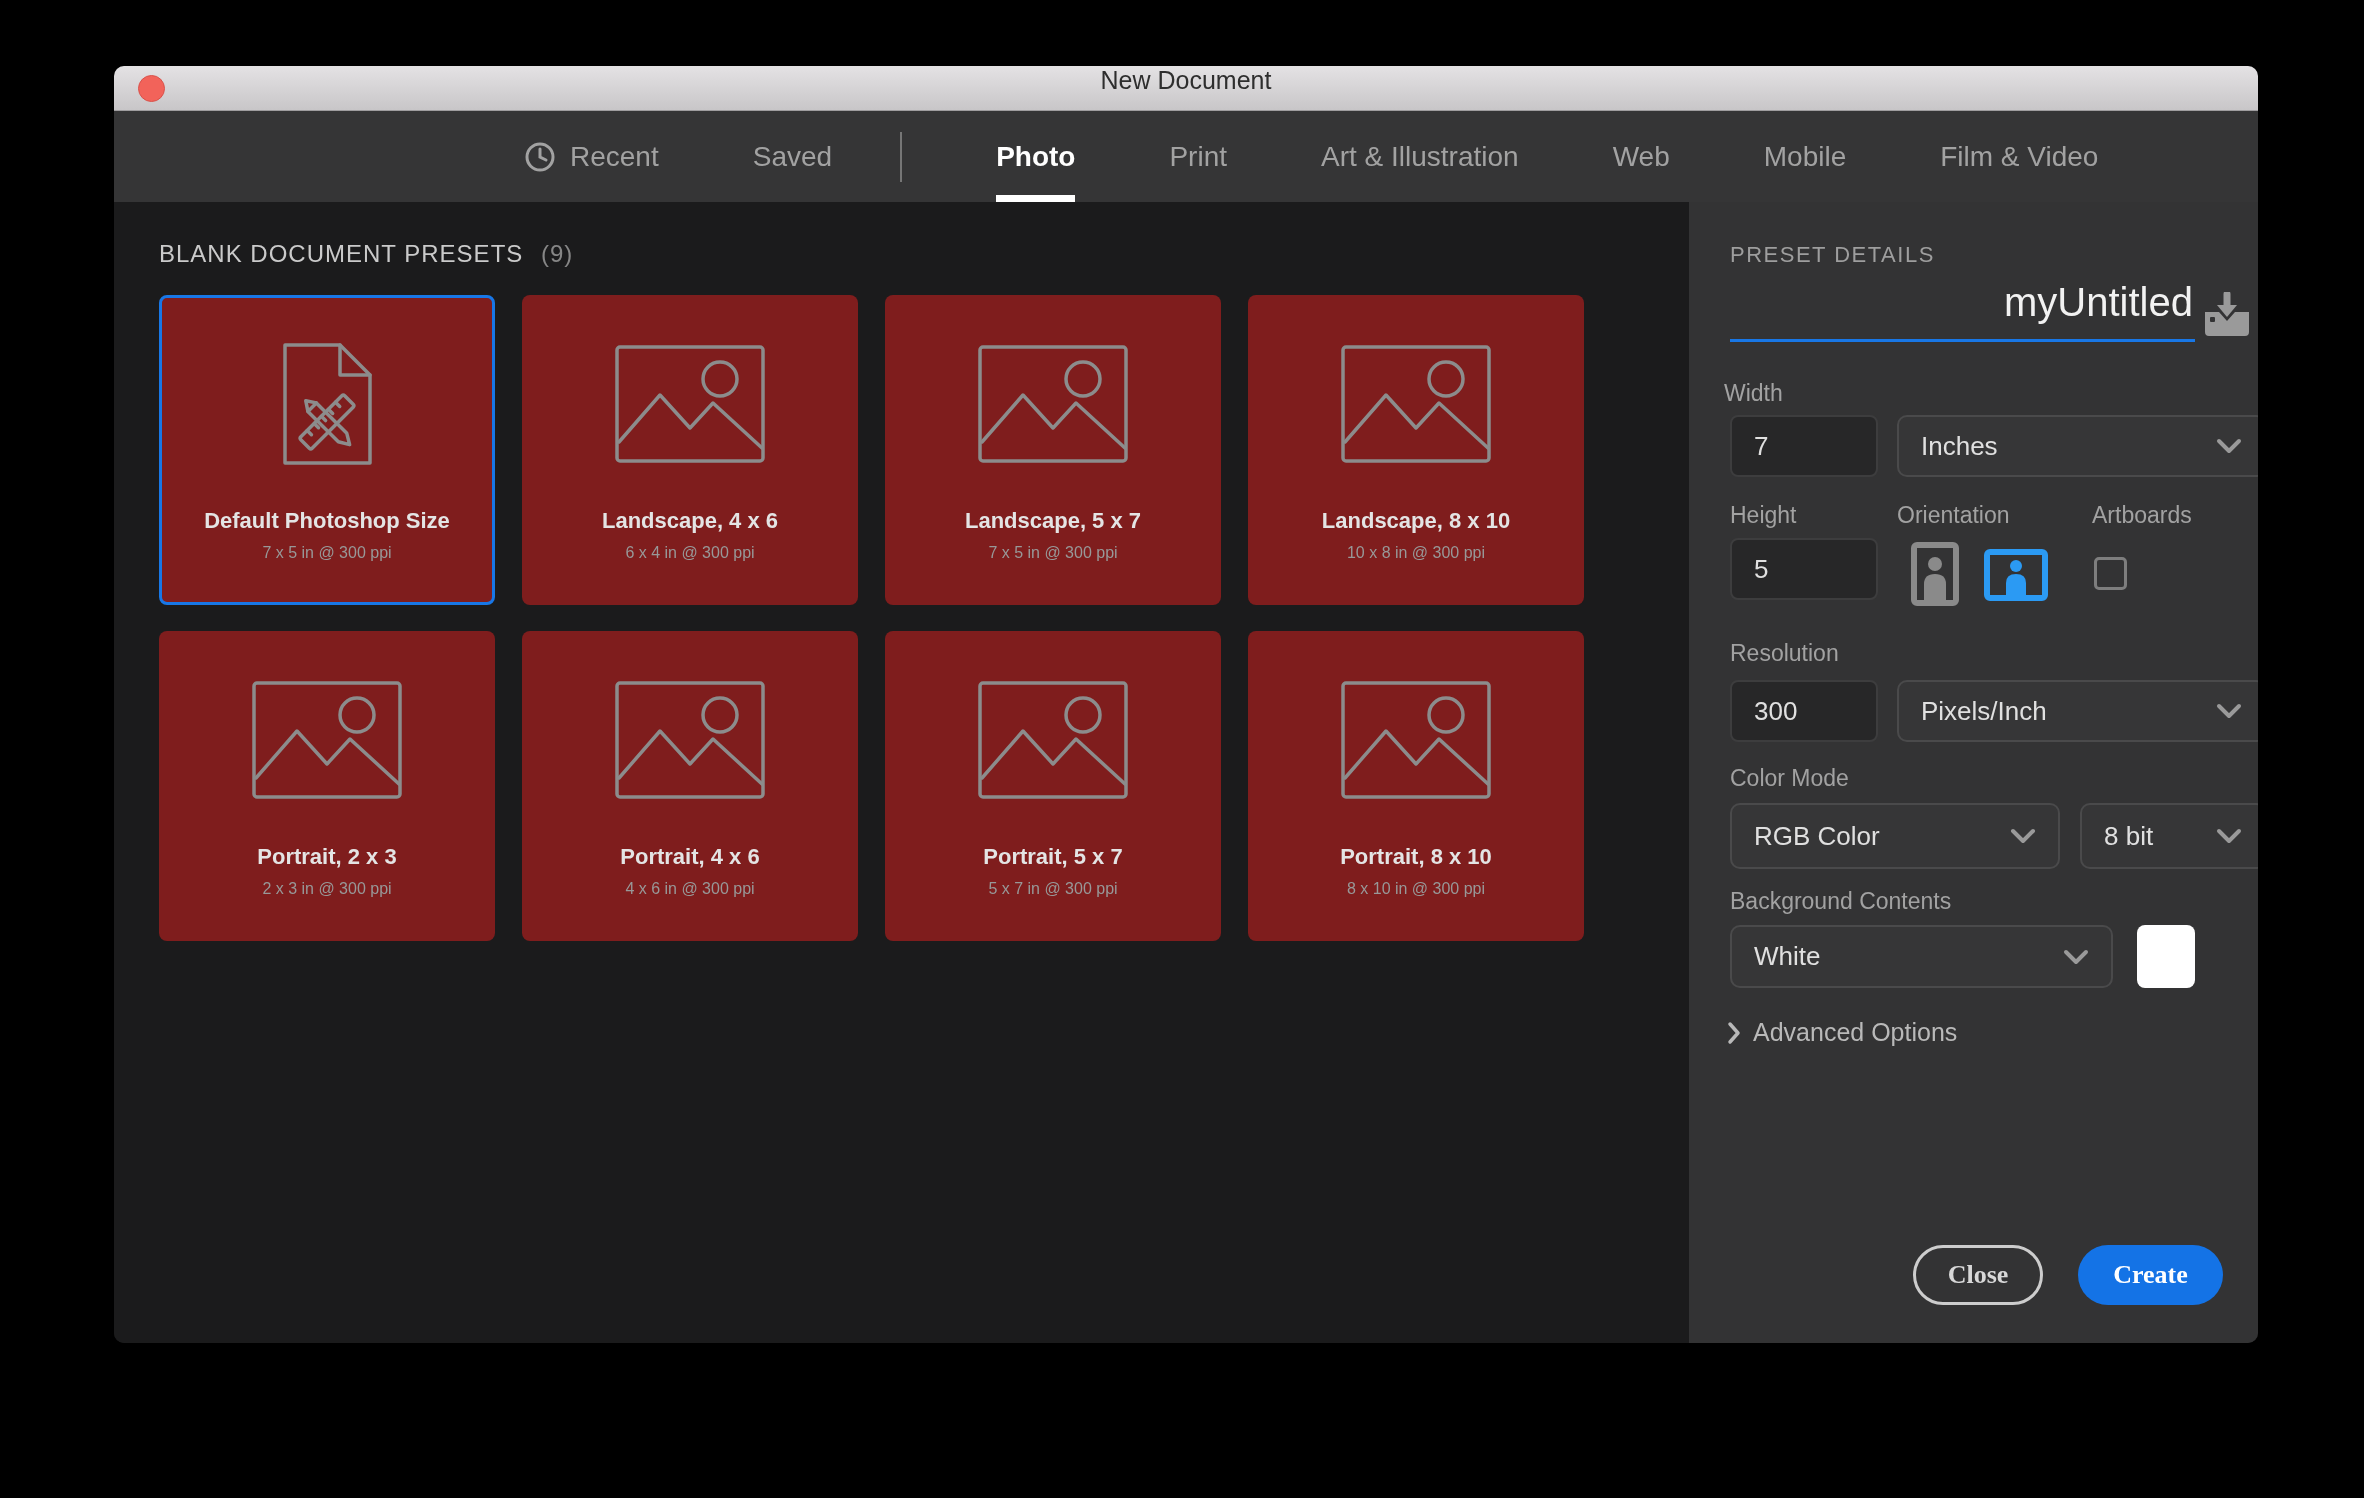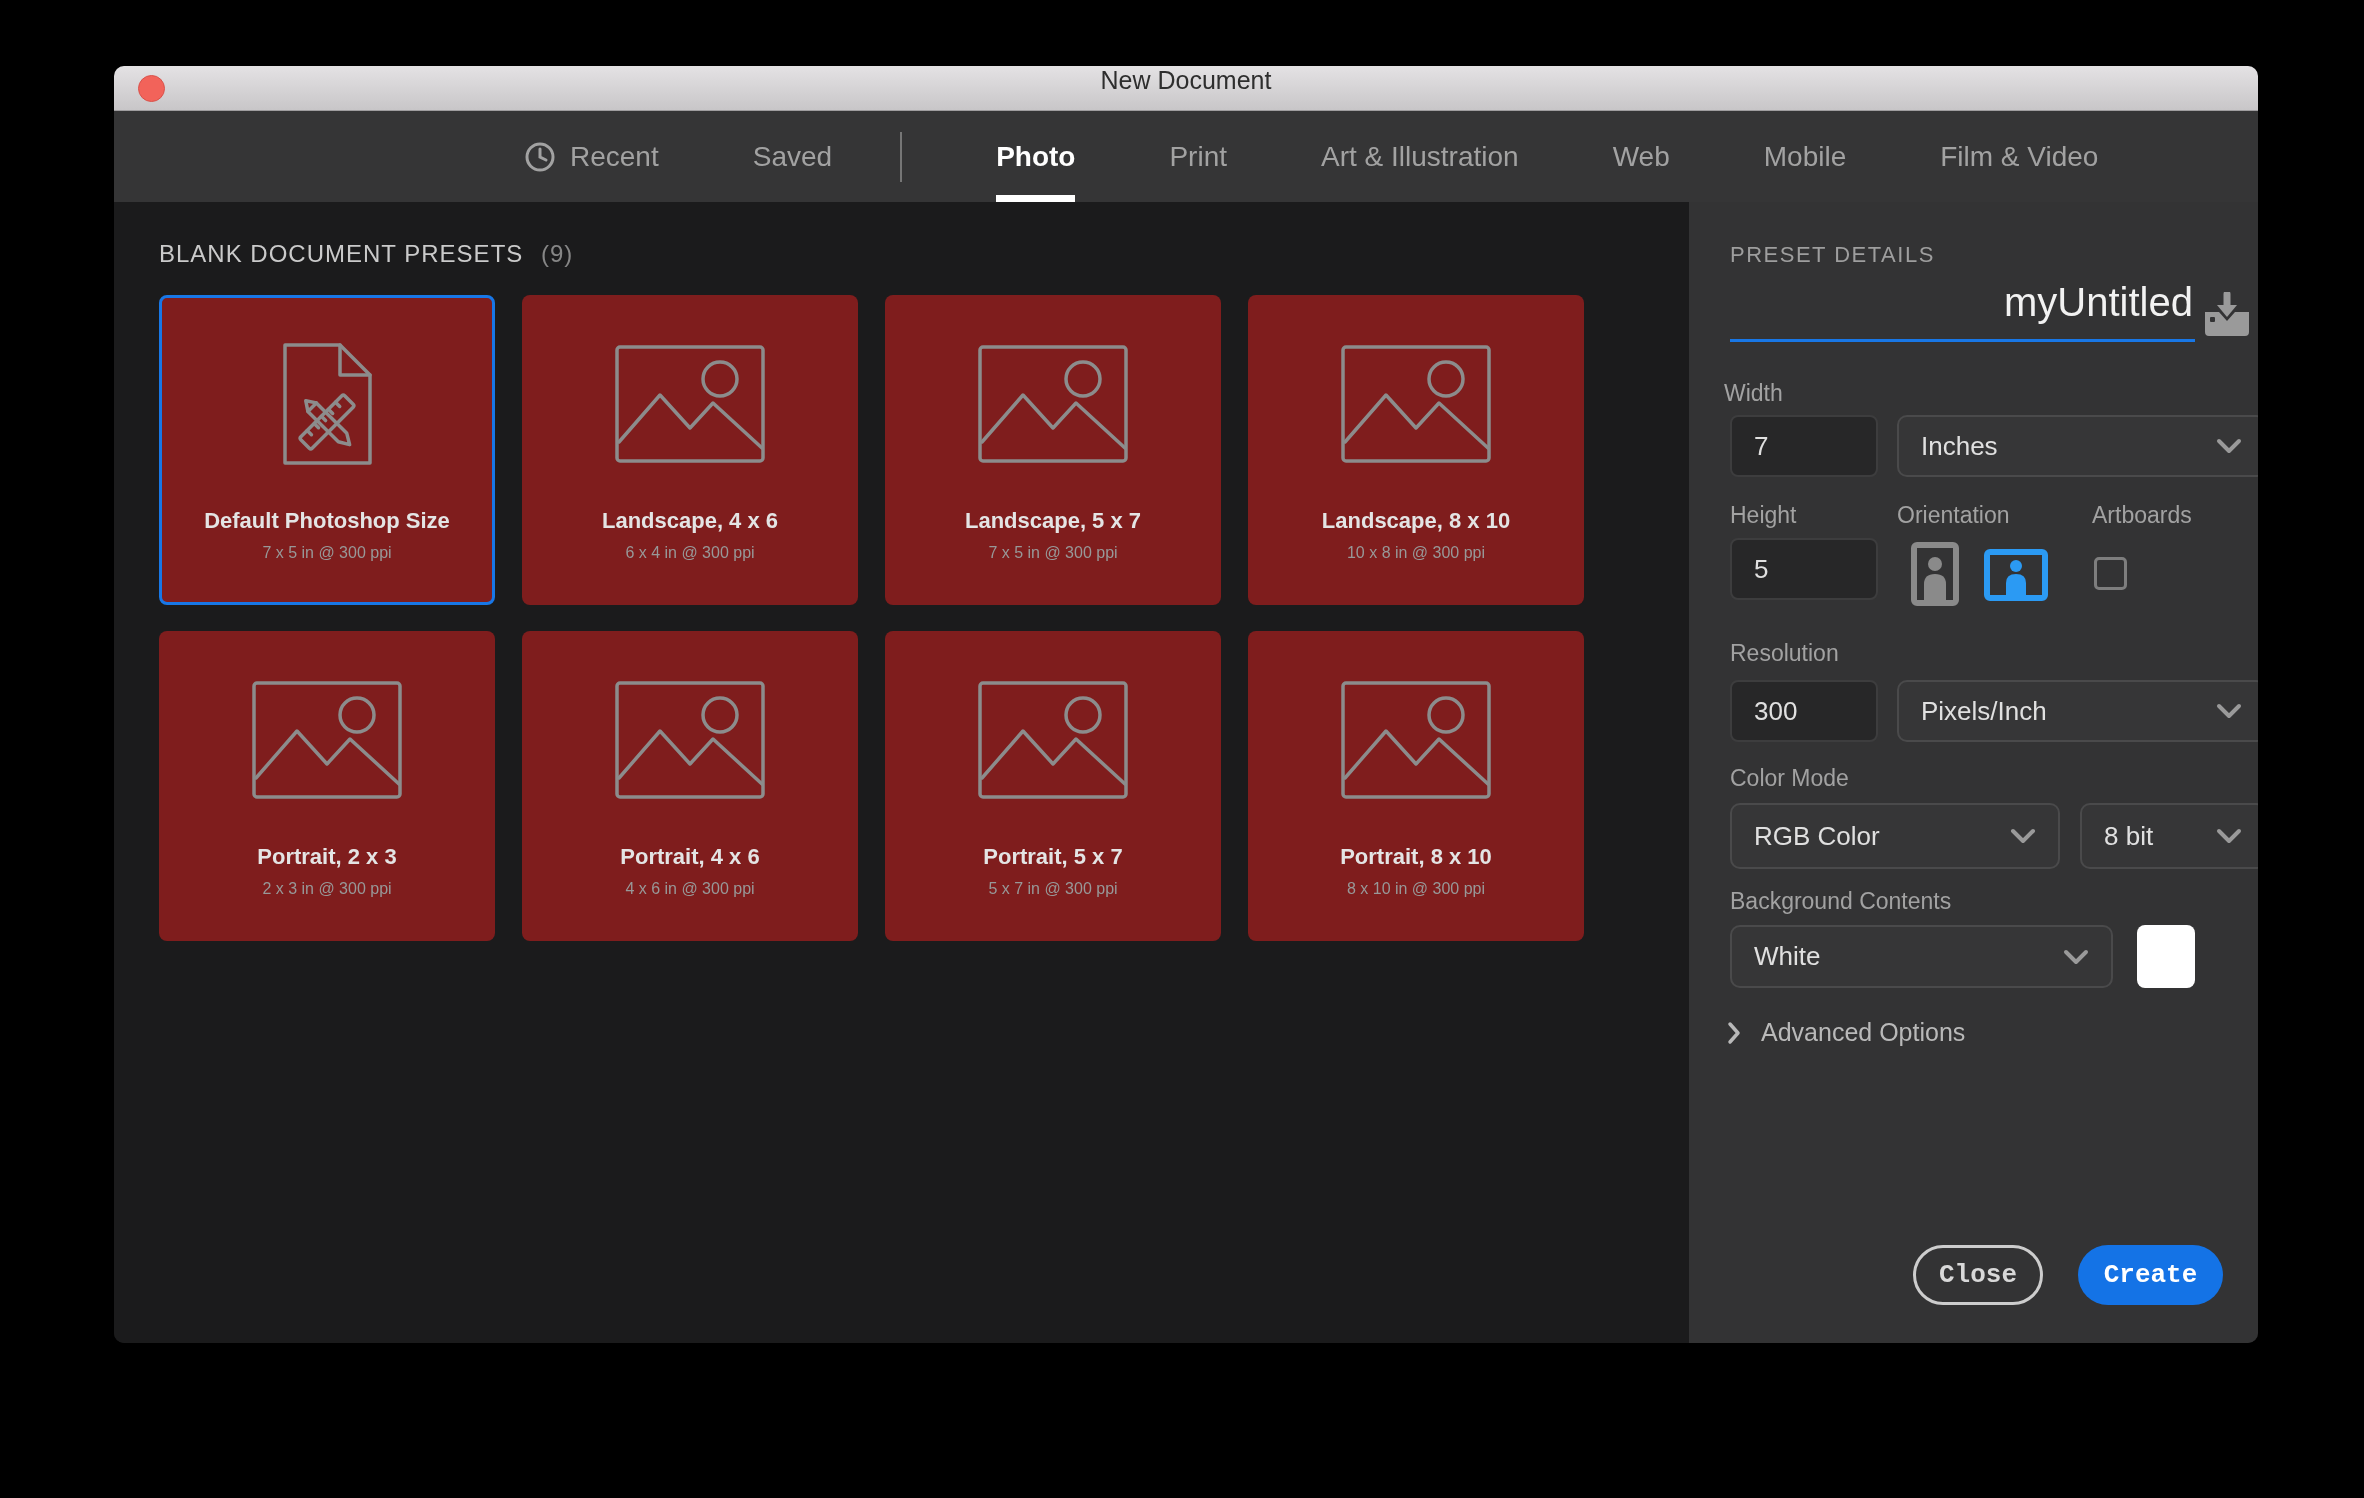--- a/index.html
+++ b/index.html
@@ -67,26 +67,26 @@
   .dropdown { height:62px; background:#363637; border:2px solid #4a4a4b; border-radius:10px;
               display:flex; align-items:center; justify-content:space-between;
               padding:0 22px; color:#e0e0e0; font-size:26px; cursor:pointer; }
   .chev { width:26px; height:16px; stroke:#9a9a9a; fill:none; stroke-width:4; stroke-linecap:round; stroke-linejoin:round; }
 
   .orient-btn { background:none; border:none; padding:0; cursor:pointer; }
   .checkbox { width:33px; height:33px; border:3px solid #7e7e7e; border-radius:5px;
               background:transparent; cursor:pointer; }
   .swatch { width:58px; height:63px; background:#ffffff; border-radius:8px; cursor:pointer; }
 
-  .advanced { left:38px; top:816px; display:flex; align-items:center; gap:20px;
+  .advanced { left:38px; top:816px; display:flex; align-items:center; gap:12px;
               color:#b9b9b9; font-size:25px; cursor:pointer;justify-content:flex-end; }
 
   .btn-row { position:absolute; bottom:38px; right:35px; display:flex; gap:35px; }
   .btn { height:60px; border-radius:30px; font-size:26px; font-weight:700; cursor:pointer;
-         font-family:Liberation Mono, monospace; }
+         font-family:Liberation Serif, serif; }
   .btn-close { width:130px; background:transparent; border:3px solid #cdcdcd; color:#d8d8d8; }
   .btn-create { width:145px; background:#1473e6; border:none; color:#ffffff; }
 </style>
 </head>
 <body>
 
 <div class="dialog">
 
   <div class="titlebar">
     <div class="traffic-close"></div>

